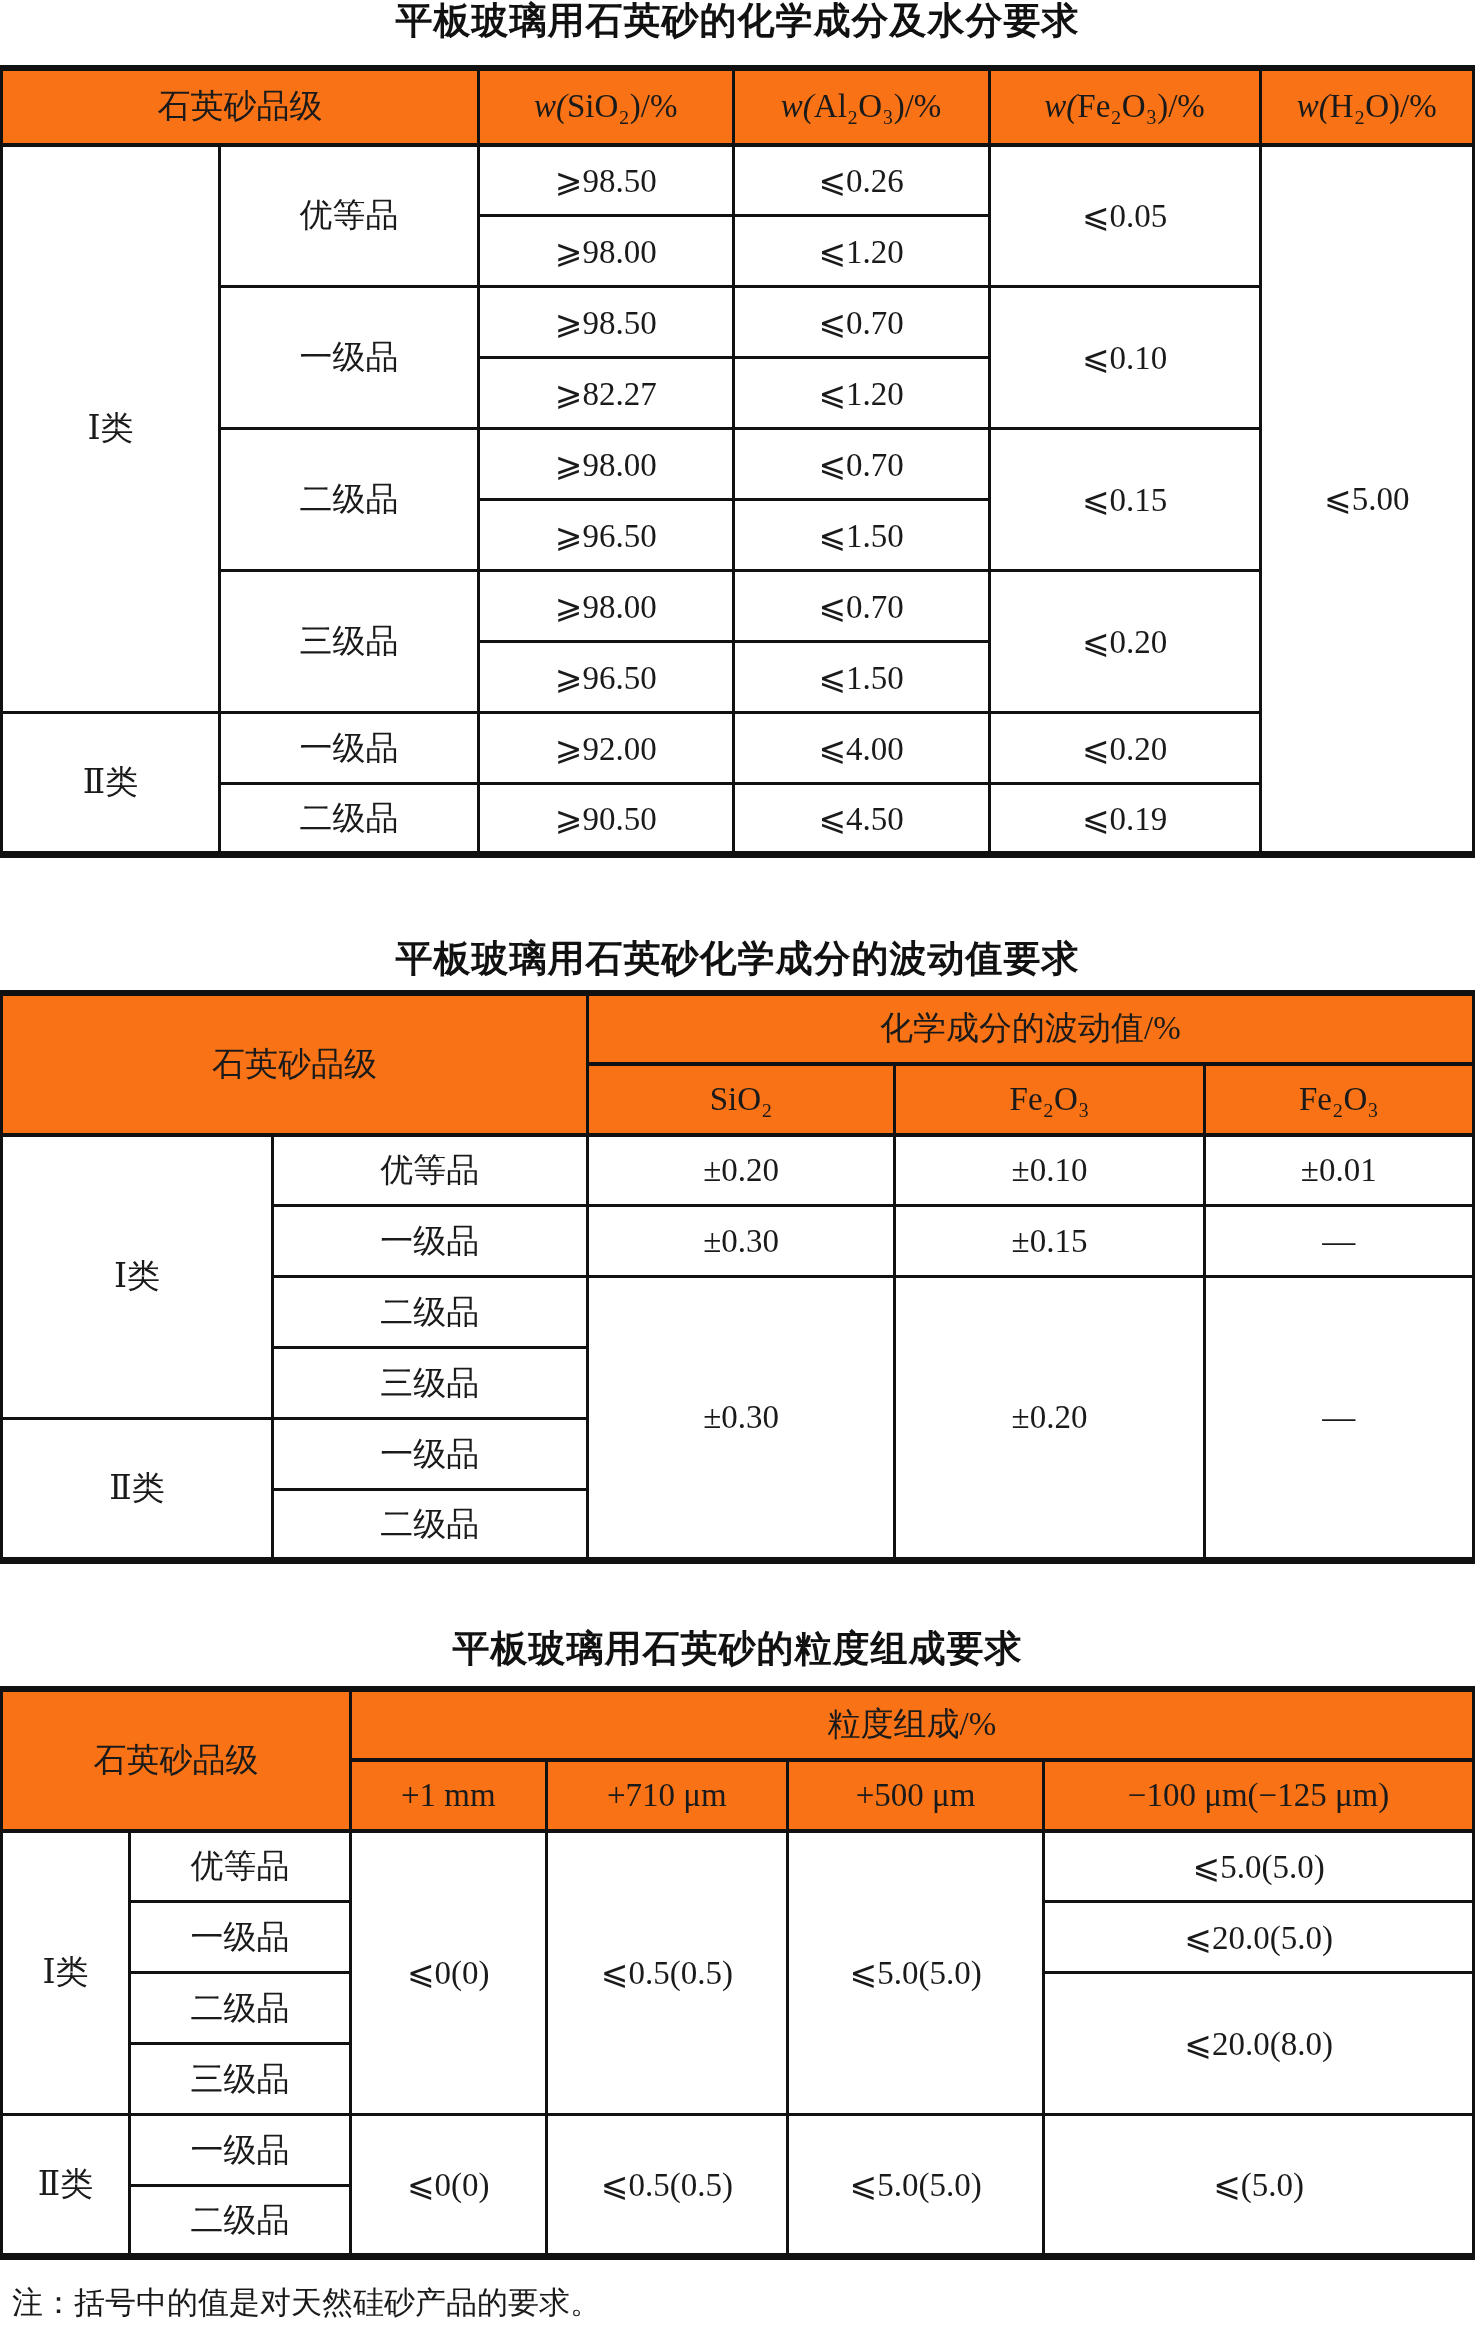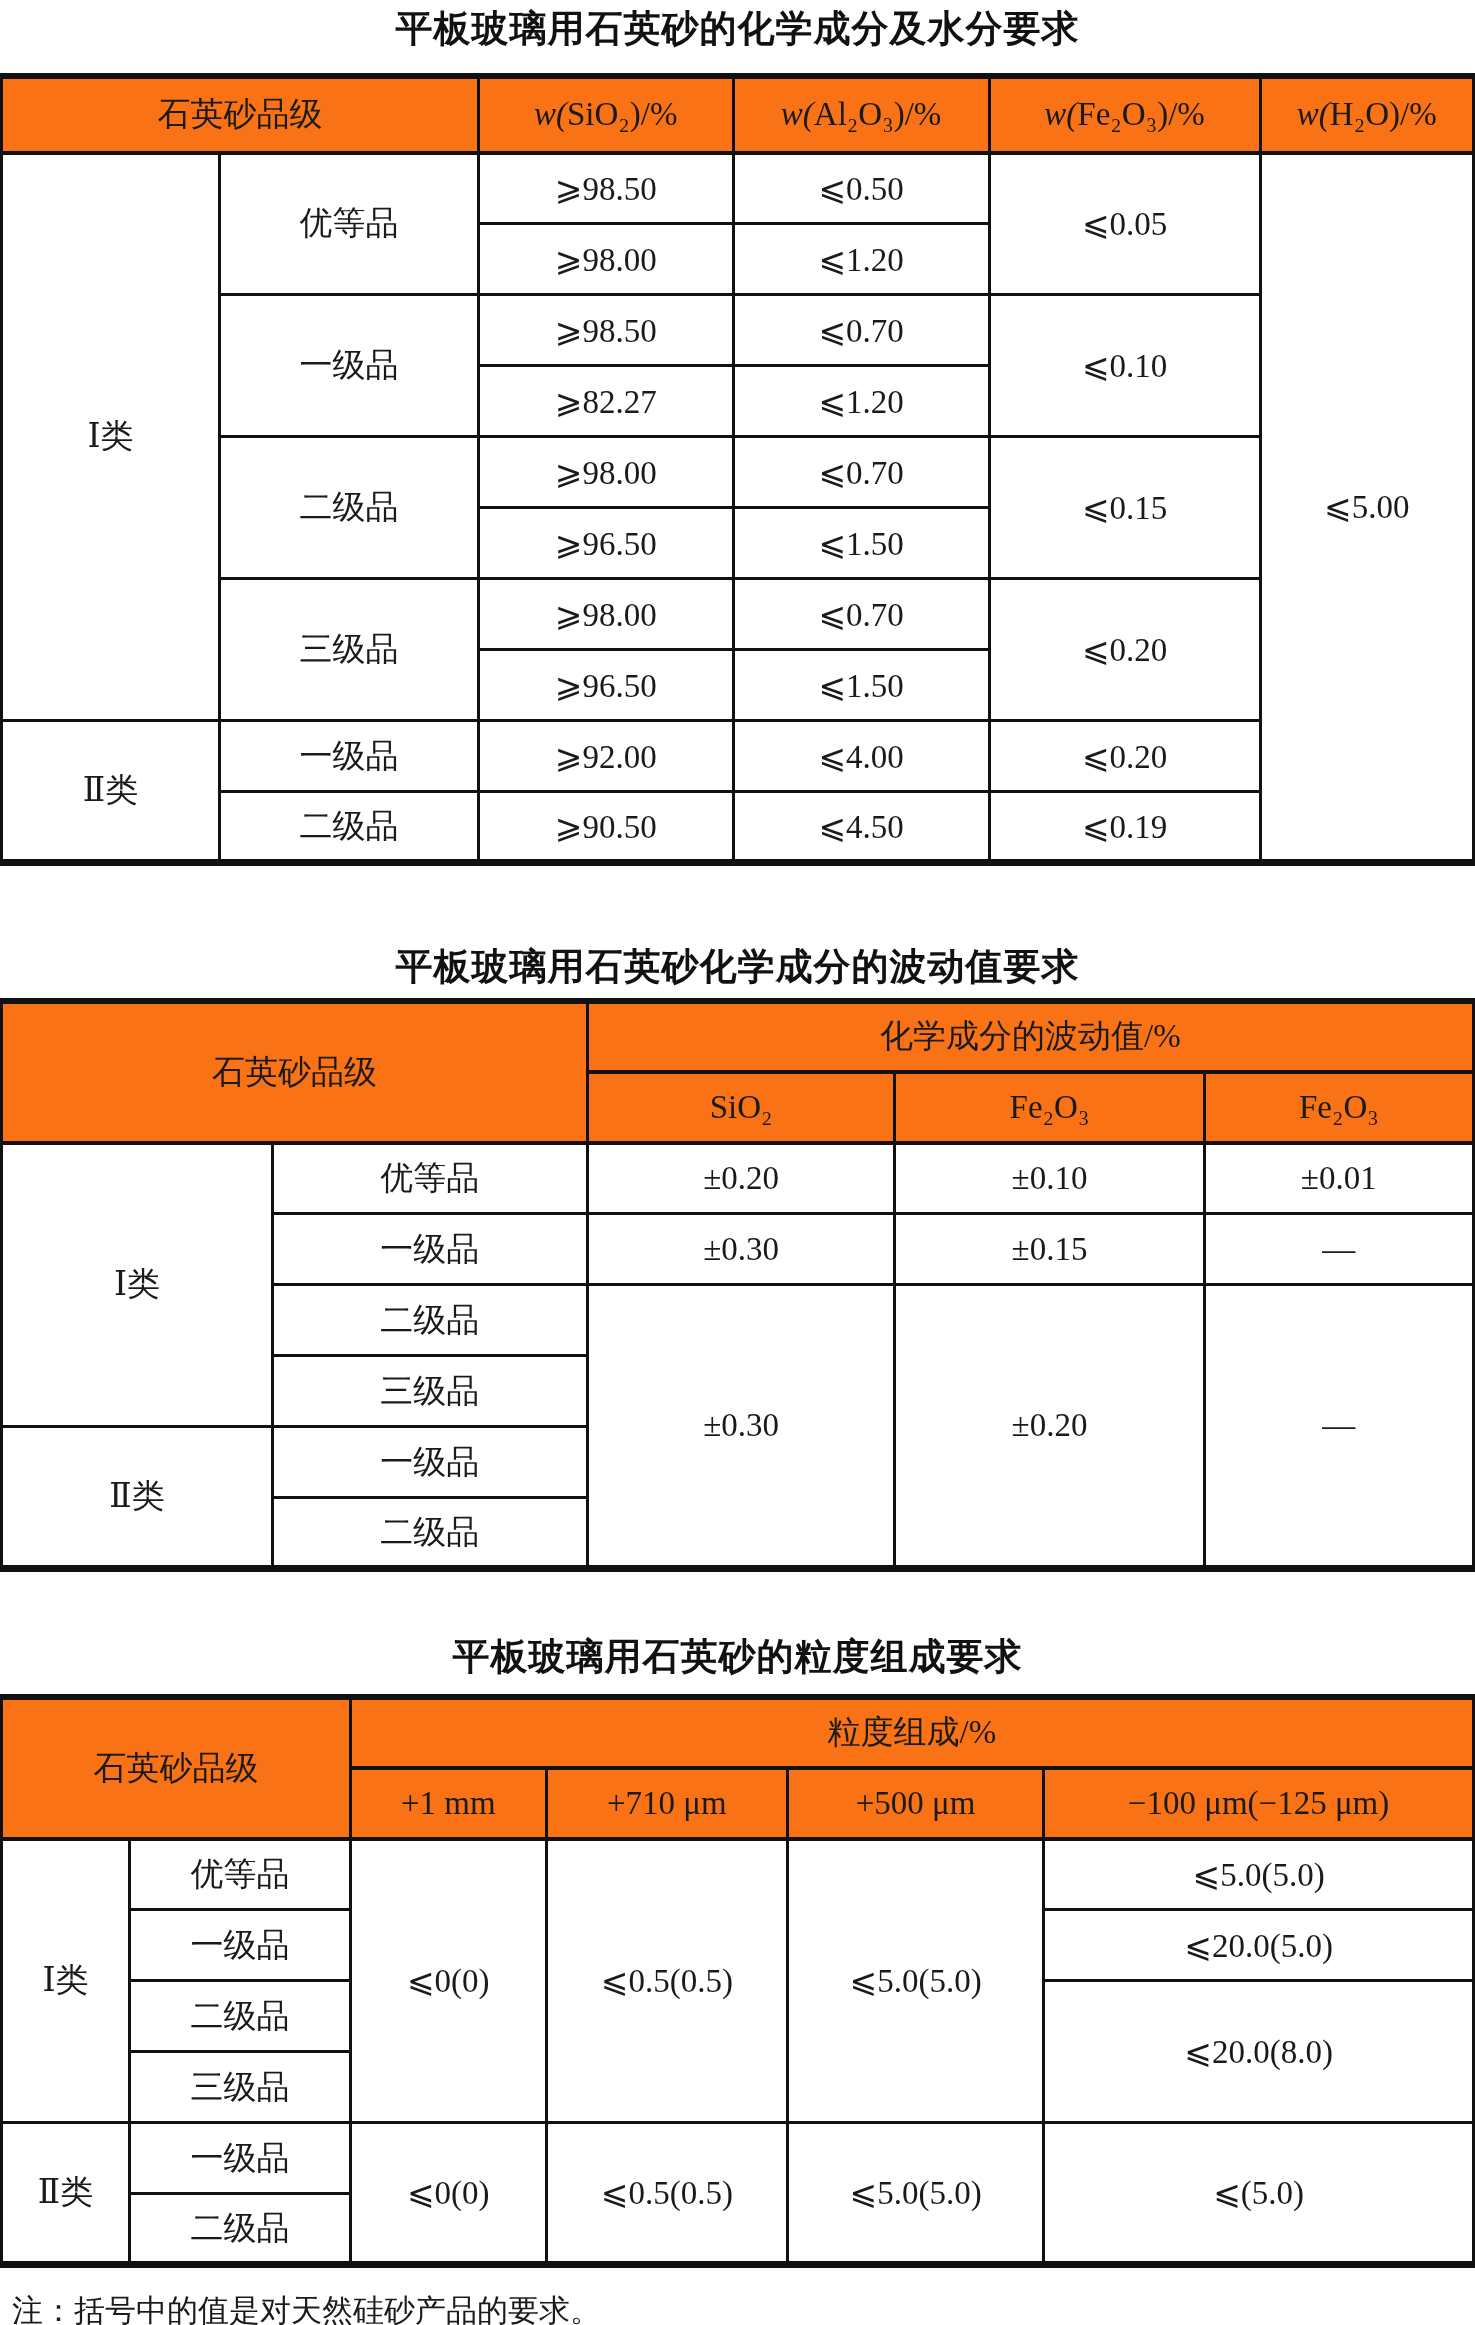--- a/index.html
+++ b/index.html
@@ -11,21 +11,21 @@
   }
   .tbl-title {
     font-family:"Liberation Sans","DejaVu Sans",sans-serif;
     font-weight:bold;
     font-size:37px;
     line-height:1.15;
     text-align:center;
     letter-spacing:1px;
     color:#111;
   }
-  #t1-title { padding-top:8px; margin-bottom:22px; }
+  #t1-title { padding-top:0; margin-bottom:22px; }
   #t2-title { margin-top:80px; margin-bottom:9px; }
   #t3-title { margin-top:64px; margin-bottom:15px; }
 
   table.spec {
     width:100%;
     border-collapse:collapse;
     table-layout:fixed;
     border-top:6px solid #111;
     border-bottom:7px solid #111;
   }
@@ -71,21 +71,21 @@
       <th colspan="2">石英砂品级</th>
       <th class="w-head">w(SiO₂)/%</th>
       <th class="w-head">w(Al₂O₃)/%</th>
       <th class="w-head">w(Fe₂O₃)/%</th>
       <th class="w-head">w(H₂O)/%</th>
     </tr>
     <tr>
       <td rowspan="8">Ⅰ类</td>
       <td rowspan="2">优等品</td>
       <td>⩾98.50</td>
-      <td>⩽0.50</td>
+      <td>⩽0.26</td>
       <td rowspan="2">⩽0.05</td>
       <td rowspan="10">⩽5.00</td>
     </tr>
     <tr>
       <td>⩾98.00</td>
       <td>⩽1.20</td>
     </tr>
     <tr>
       <td rowspan="2">一级品</td>
       <td>⩾98.50</td>

